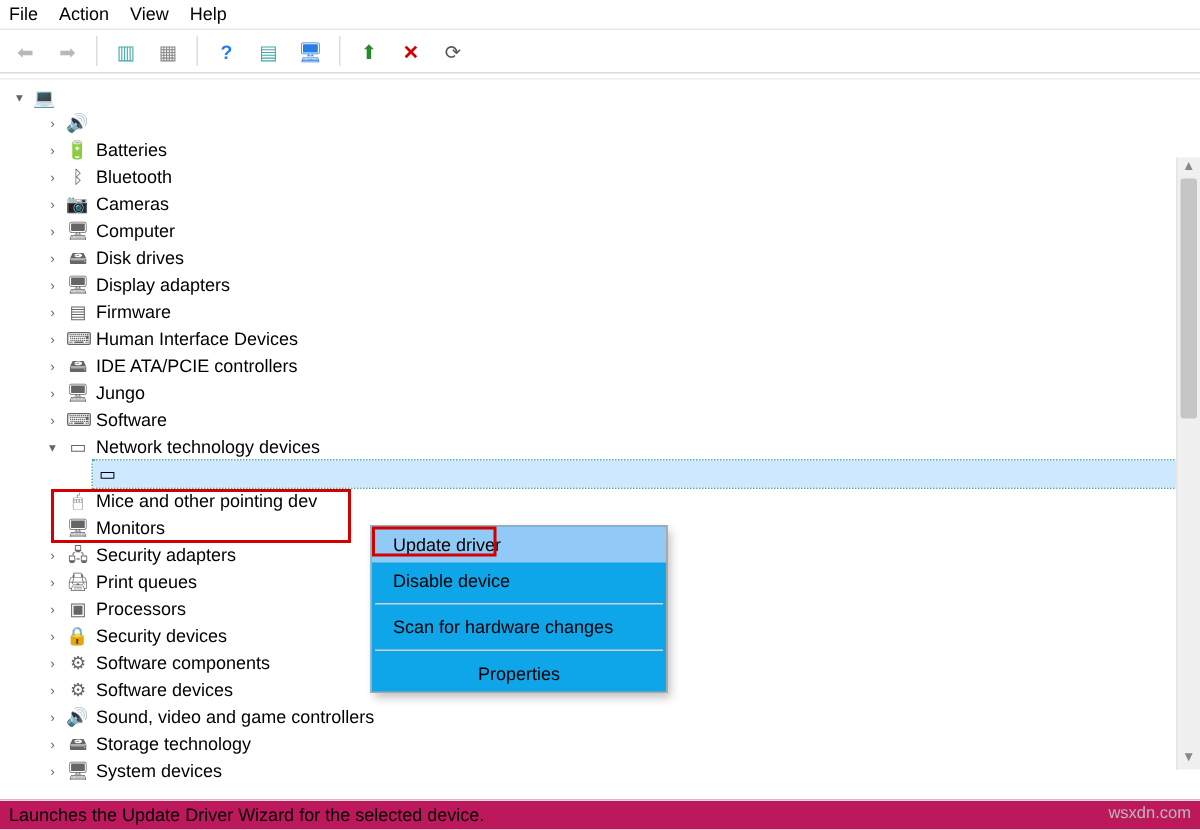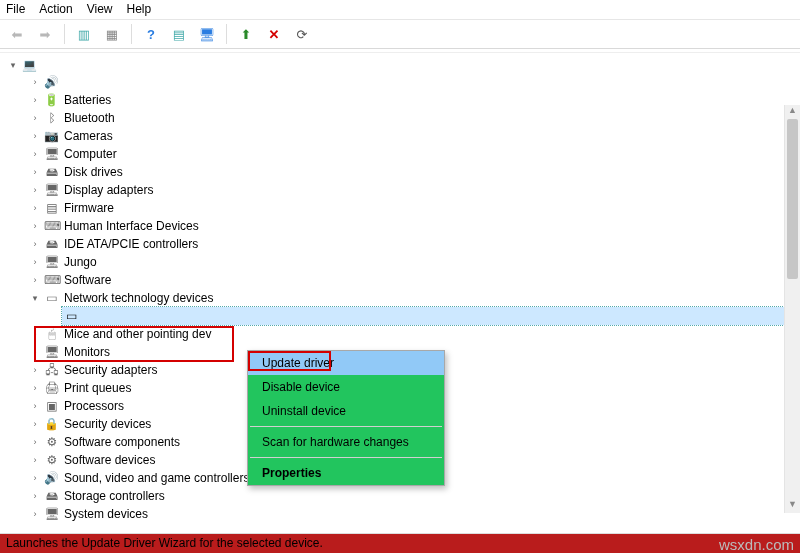--- a/index.html
+++ b/index.html
@@ -78,48 +78,48 @@
   position: absolute;
   pointer-events: none;
 }
 
 
 .ctx {
   position: absolute;
   left: 247px;
   top: 350px;
   width: 198px;
-  background: #22c55e;
+  background: #0ea5e9;
   border: 1px solid #a8a8a8;
   box-shadow: 2px 3px 6px rgba(0,0,0,0.25);
   font-size: 12px;
 }
 .ctx .mi {
   padding: 5px 14px 5px 14px;
 }
 .ctx .mi.hl { background:#91c9f7; }
 .ctx .sep { height:1px; background:#d0d0d0; margin:3px 2px; }
-.ctx .mi.bold { font-weight:bold; }
+.ctx .mi.bold { font-weight:normal;text-align:center; }
 
 .hl-box.ctx-hl {
   left: 248px; top: 351px; width: 83px; height: 20px;
 }
 
 
 .status {
   position:absolute;
   bottom:0; left:0; right:0;
   height:20px;
   padding: 2px 6px;
   border-top:1px solid #ddd;
-  background:#b91c1c;
+  background:#be185d;
   font-size:12px;
   display:flex; justify-content:space-between;
 }
-.status .wm { color:#bbb; font-size:15px;}
+.status .wm { color:#bbb; font-size:11px;}
 
 .scrollbar {
   position:absolute;
   right:0; top:52px; bottom:20px;
   width:16px;
   background:#f0f0f0;
   border-left:1px solid #e4e4e4;
 }
 .scrollbar .thumb {
   position:absolute; left:2px; right:2px;
@@ -274,41 +274,40 @@
         <span class="lbl">Software devices</span>
       </div>
       <div class="node">
         <span class="chev">›</span>
         <span class="ico">🔊</span>
         <span class="lbl">Sound, video and game controllers</span>
       </div>
       <div class="node">
         <span class="chev">›</span>
         <span class="ico">🖴</span>
-        <span class="lbl">Storage controllers</span>
+        <span class="lbl">Storage technology</span>
       </div>
       <div class="node">
         <span class="chev">›</span>
         <span class="ico">🖥</span>
         <span class="lbl">System devices</span>
       </div>
     </div>
   <div class="scrollbar">
     <div class="arr up">▲</div>
     <div class="thumb"></div>
     <div class="arr dn">▼</div>
   </div>
 </div>
 
 <div class="hl-box" style="left:34px; top:326px; width:200px; height:36px;"></div>
 
 <div class="ctx">
   <div class="mi hl">Update driver</div>
   <div class="mi">Disable device</div>
-  <div class="mi">Uninstall device</div>
   <div class="sep"></div>
   <div class="mi">Scan for hardware changes</div>
   <div class="sep"></div>
   <div class="mi bold">Properties</div>
 </div>
 <div class="hl-box ctx-hl"></div>
 
 <div class="status">
   <span>Launches the Update Driver Wizard for the selected device.</span>
   <span class="wm">wsxdn.com</span>

